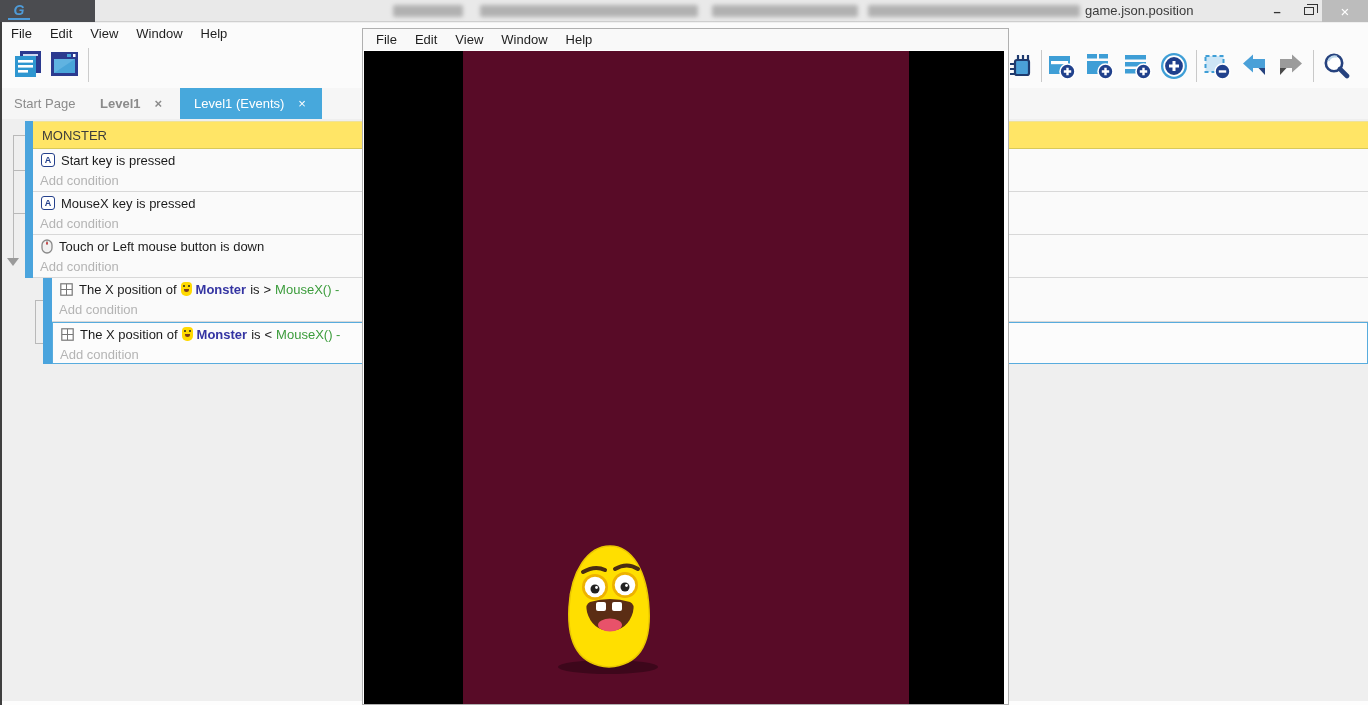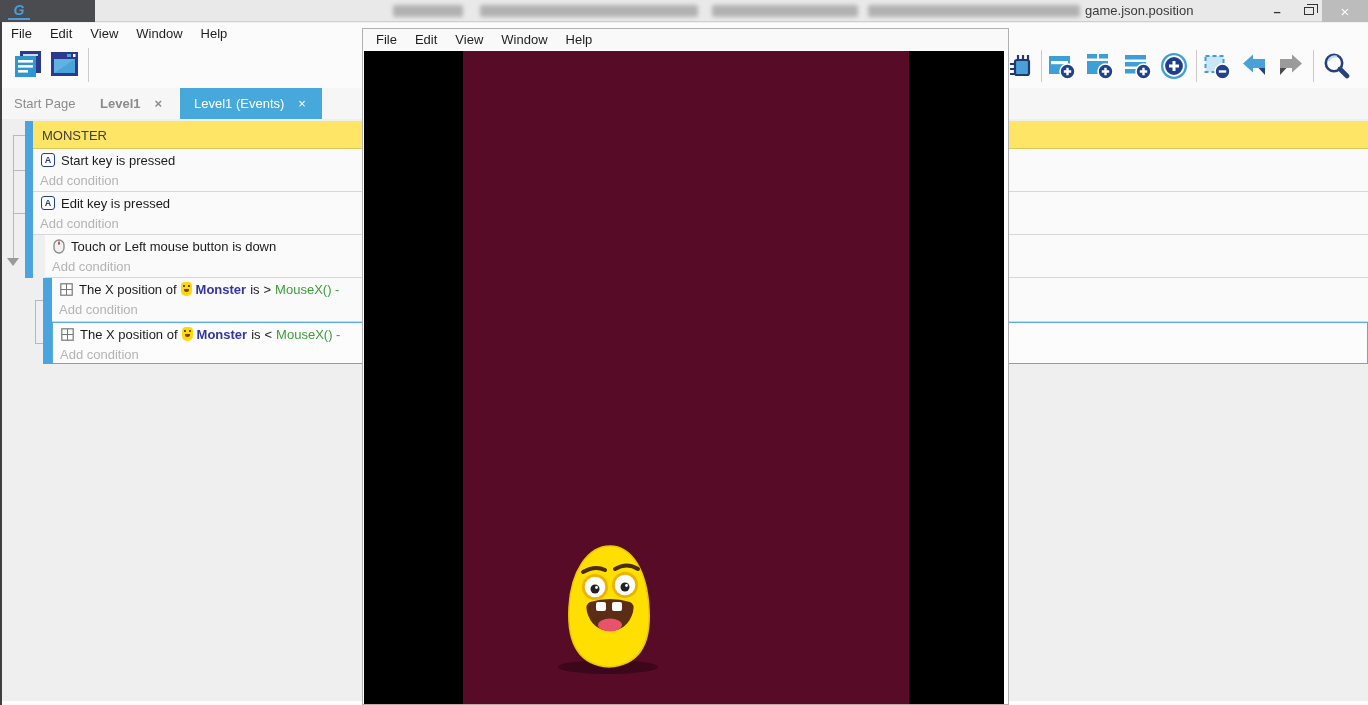--- a/index.html
+++ b/index.html
@@ -230,29 +230,29 @@
       </div>
       <div class="add-cond">Add condition</div>
     </div>
   </div>
 
   <div class="row" style="top:73px; height:43px;">
     <div class="bar" style="left:25px;"></div>
     <div class="row-body" style="left:33px;">
       <div class="cond-line">
         <span class="mini-icon kbd-icon">A</span>
-        <span>Edit key is pressed</span>
+        <span>MouseX key is pressed</span>
       </div>
       <div class="add-cond">Add condition</div>
     </div>
   </div>
 
   <div class="row" style="top:116px; height:43px;">
     <div class="bar" style="left:25px;"></div>
-    <div class="row-body" style="left:45px;">
+    <div class="row-body" style="left:33px;">
       <div class="cond-line">
         <svg class="mini-icon" width="12" height="15" viewBox="0 0 12 15">
           <rect x="1" y="1" width="10" height="13" rx="5" fill="#f1f1f1" stroke="#8a8a8a" stroke-width="1.3"></rect>
           <line x1="6" y1="1.5" x2="6" y2="6" stroke="#8a8a8a" stroke-width="1"></line>
           <rect x="5" y="3" width="2" height="2.6" rx="1" fill="#c44"></rect>
         </svg>
         <span>Touch or Left mouse button is down</span>
       </div>
       <div class="add-cond">Add condition</div>
     </div>

